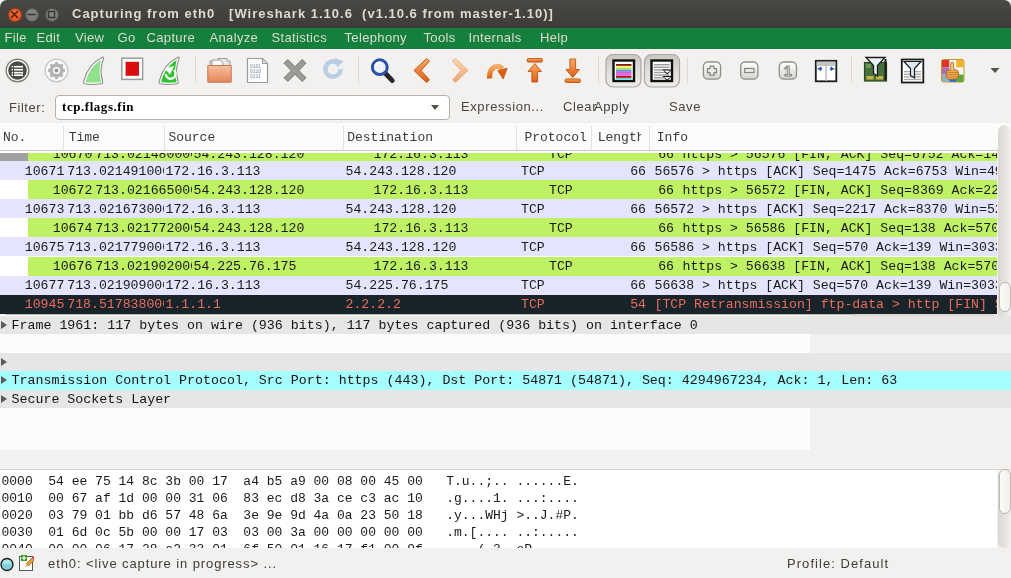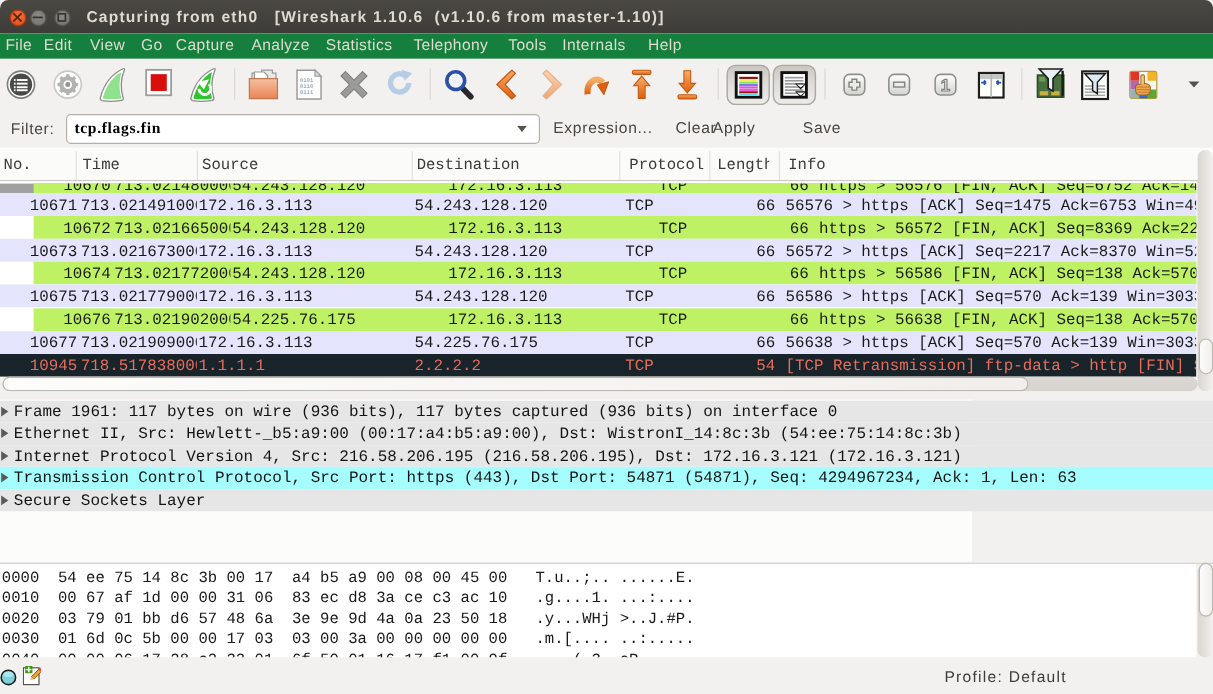--- a/index.html
+++ b/index.html
@@ -37,21 +37,21 @@
   .ctime{left:67.3px;width:96.5px;overflow:hidden;height:15px;}
   .csrc{left:165.5px;width:177px;overflow:hidden;height:15px;}
   .cdst{left:345.5px;width:170px;overflow:hidden;height:15px;}
   .cpro{left:521px;width:69px;overflow:hidden;height:15px;}
   .clen{right:351px;} 
   .cinfo{left:654.5px;}
   
   .sbtrack{position:absolute;background:linear-gradient(90deg,#d9d6d1,#e6e4e0 55%,#f2f1ef);border-radius:7px;}
   .sbthumb{position:absolute;background:linear-gradient(90deg,#fcfcfb,#f1efec);border:1px solid #bab6b0;border-radius:7px;box-sizing:border-box;}
   
-  #details{left:0;top:333px;width:810px;height:135.3px;background:#fcfcfb;}
+  #details{left:0;top:315px;width:810px;height:135.3px;background:#fcfcfb;}
   .drow{position:absolute;left:0;width:1011px;height:18.5px;background:#e6e6e6;font-size:13.3px;color:#141414;font-family:"Liberation Mono",monospace;white-space:pre;}
   .drow span{position:absolute;left:11.5px;top:2px;}
   .arr{position:absolute;left:1px;top:5px;width:0;height:0;
      border-left:6px solid #5a5a5a;border-top:4.5px solid transparent;border-bottom:4.5px solid transparent;}
   
   #hexpane{left:0;top:470px;width:997px;height:77.5px;background:#fff;overflow:hidden;}
   .hrow{position:absolute;left:1.5px;font-size:13px;color:#1a1a1a;}
   
   #statusbar{left:0;top:547.5px;width:1011px;height:30.5px;background:#f2f1ef;}
   .stext{position:absolute;top:8px;font-size:13px;color:#3f3d39;letter-spacing:0.4px;}
@@ -346,22 +346,21 @@
 <div class="sbtrack" style="left:997.5px;top:125px;width:13.5px;height:200.5px;"></div>
 <div class="sbthumb" style="left:998.5px;top:281.5px;width:12px;height:30px;"></div>
 
 <div class="sbtrack" style="left:2px;top:314px;width:995.5px;height:11.5px;background:linear-gradient(#dcd8d3,#d6d2cd);"></div>
 <div class="sbthumb" style="left:2px;top:314px;width:855px;height:11.5px;"></div>
 
 <div class="abs" style="left:0;top:325.5px;width:1011px;height:7.5px;background:#f1f0ee;"></div>
 
 <div class="abs" id="details">
 <div class="drow" style="top:0.5px;background:#e6e6e6;"><div class="arr"></div><span>Frame 1961: 117 bytes on wire (936 bits), 117 bytes captured (936 bits) on interface 0</span></div>
-<div class="drow" style="top:19.0px;background:#e6e6e6;"><div class="arr"></div><span>Ethernet II, Src: Hewlett-_b5:a9:00 (00:17:a4:b5:a9:00), Dst: WistronI_14:8c:3b (54:ee:75:14:8c:3b)</span></div>
-<div class="drow" style="top:37.5px;background:#e6e6e6;"><div class="arr"></div><span>Internet Protocol Version 4, Src: 216.58.206.195 (216.58.206.195), Dst: 172.16.3.121 (172.16.3.121)</span></div>
+<div class="drow" style="top:37.5px;background:#e6e6e6;"><div class="arr"></div></div>
 <div class="drow" style="top:56.0px;background:#a6fdfd;"><div class="arr"></div><span>Transmission Control Protocol, Src Port: https (443), Dst Port: 54871 (54871), Seq: 4294967234, Ack: 1, Len: 63</span></div>
 <div class="drow" style="top:74.5px;background:#e6e6e6;"><div class="arr"></div><span>Secure Sockets Layer</span></div>
 </div>
 
 <div class="abs" style="left:0;top:468.5px;width:1011px;height:1px;background:#d8d5d0;"></div>
 
 <div class="abs" id="hexpane">
 <div class="hrow mono" style="top:3.5px;">0000  54 ee 75 14 8c 3b 00 17  a4 b5 a9 00 08 00 45 00   T.u..;.. ......E.</div>
 <div class="hrow mono" style="top:20.7px;">0010  00 67 af 1d 00 00 31 06  83 ec d8 3a ce c3 ac 10   .g....1. ...:....</div>
 <div class="hrow mono" style="top:37.9px;">0020  03 79 01 bb d6 57 48 6a  3e 9e 9d 4a 0a 23 50 18   .y...WHj &gt;..J.#P.</div>
@@ -381,14 +380,15 @@
     <rect x="0.5" y="1.5" width="13" height="14" fill="#fff" stroke="#555" stroke-width="1"></rect>
     <rect x="2" y="0" width="6" height="6" fill="#3a9a10"></rect>
     <rect x="4.4" y="0.8" width="1.2" height="4.4" fill="#fff"></rect>
     <rect x="2.8" y="2.4" width="4.4" height="1.2" fill="#fff"></rect>
     <g transform="rotate(45 10 8)">
       <rect x="8.6" y="1" width="3" height="9.5" fill="#f0a030" stroke="#7a5010" stroke-width="0.7"></rect>
       <rect x="8.6" y="0" width="3" height="2.3" fill="#e04040"></rect>
       <path d="M8.6,10.5 L11.6,10.5 L10.1,13.8 Z" fill="#e8c080"></path>
     </g>
   </svg>
+  <div class="stext" style="left:48px;letter-spacing:0.9px;">eth0: &lt;live capture in progress&gt; ...</div>
   <div class="stext" style="left:787px;letter-spacing:1.05px;">Profile: Default</div>
 </div>
 
 </body></html>

